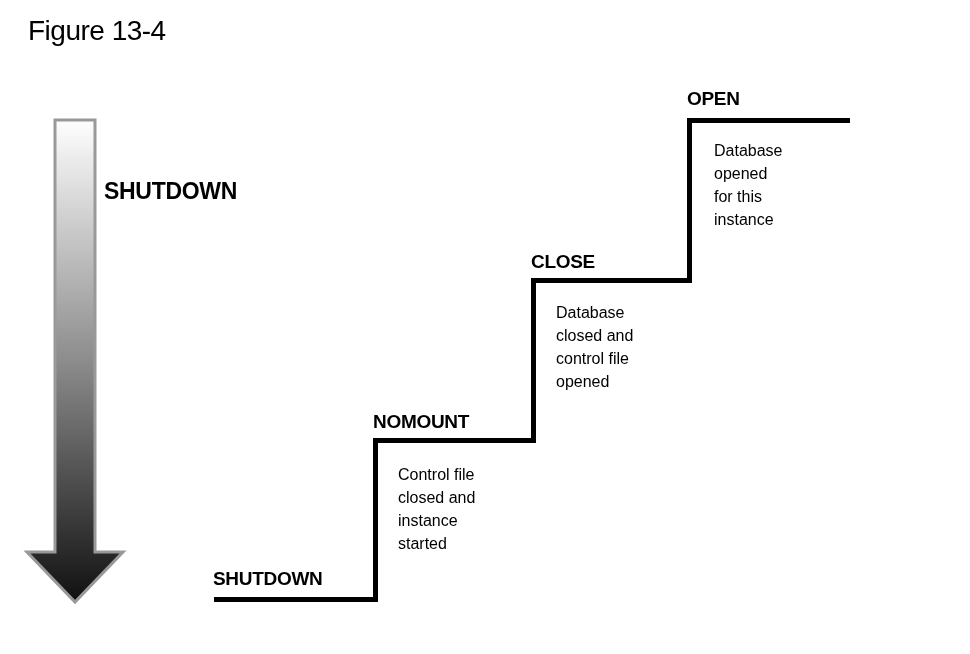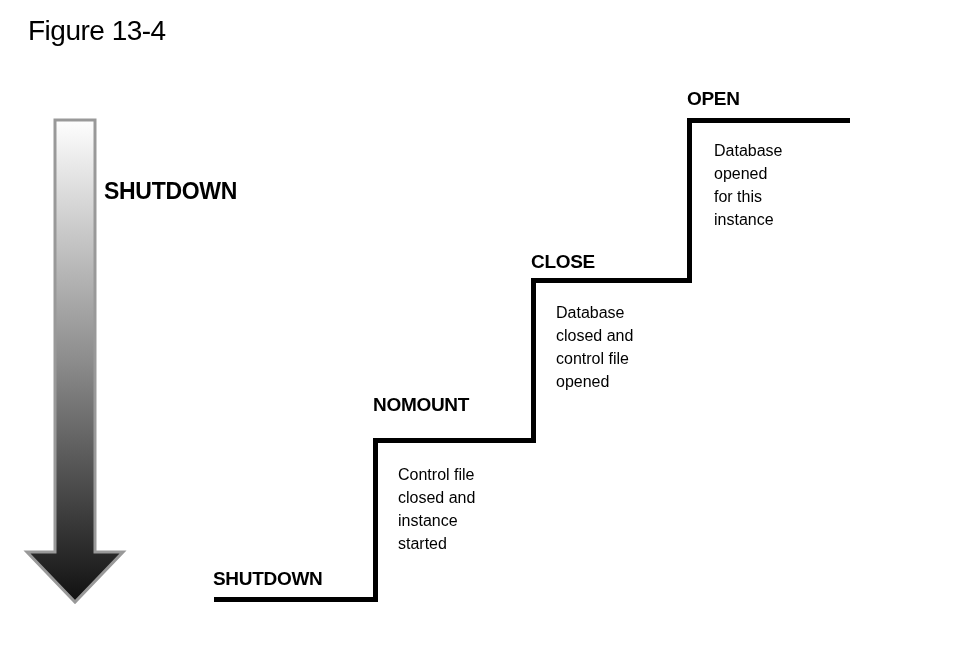--- a/index.html
+++ b/index.html
@@ -42,21 +42,21 @@
   .open-h     {left:687px;top:118px;width:163px;height:5px;}
   .open-v     {left:687px;top:118px;width:5px;height:165px;}
   .close-h    {left:531px;top:278px;width:161px;height:5px;}
   .close-v    {left:531px;top:278px;width:5px;height:165px;}
   .nomount-h  {left:373px;top:438px;width:163px;height:5px;}
   .nomount-v  {left:373px;top:438px;width:5px;height:164px;}
   .shutdown-h {left:214px;top:597px;width:164px;height:5px;}
 
   .open-label     {left:687px;top:87px;}
   .close-label    {left:531px;top:250px;}
-  .nomount-label  {left:373px;top:393px;text-align:center;}
+  .nomount-label  {left:373px;top:410px;text-align:center;}
   .shutdown-label {left:213px;top:567px;}
 
   .open-desc    {left:714px;top:139px;}
   .close-desc   {left:556px;top:301px;}
   .nomount-desc {left:398px;top:463px;}
 
   .arrow-svg{position:absolute;left:20px;top:115px;width:110px;height:495px;}
 </style>
 </head>
 <body>

